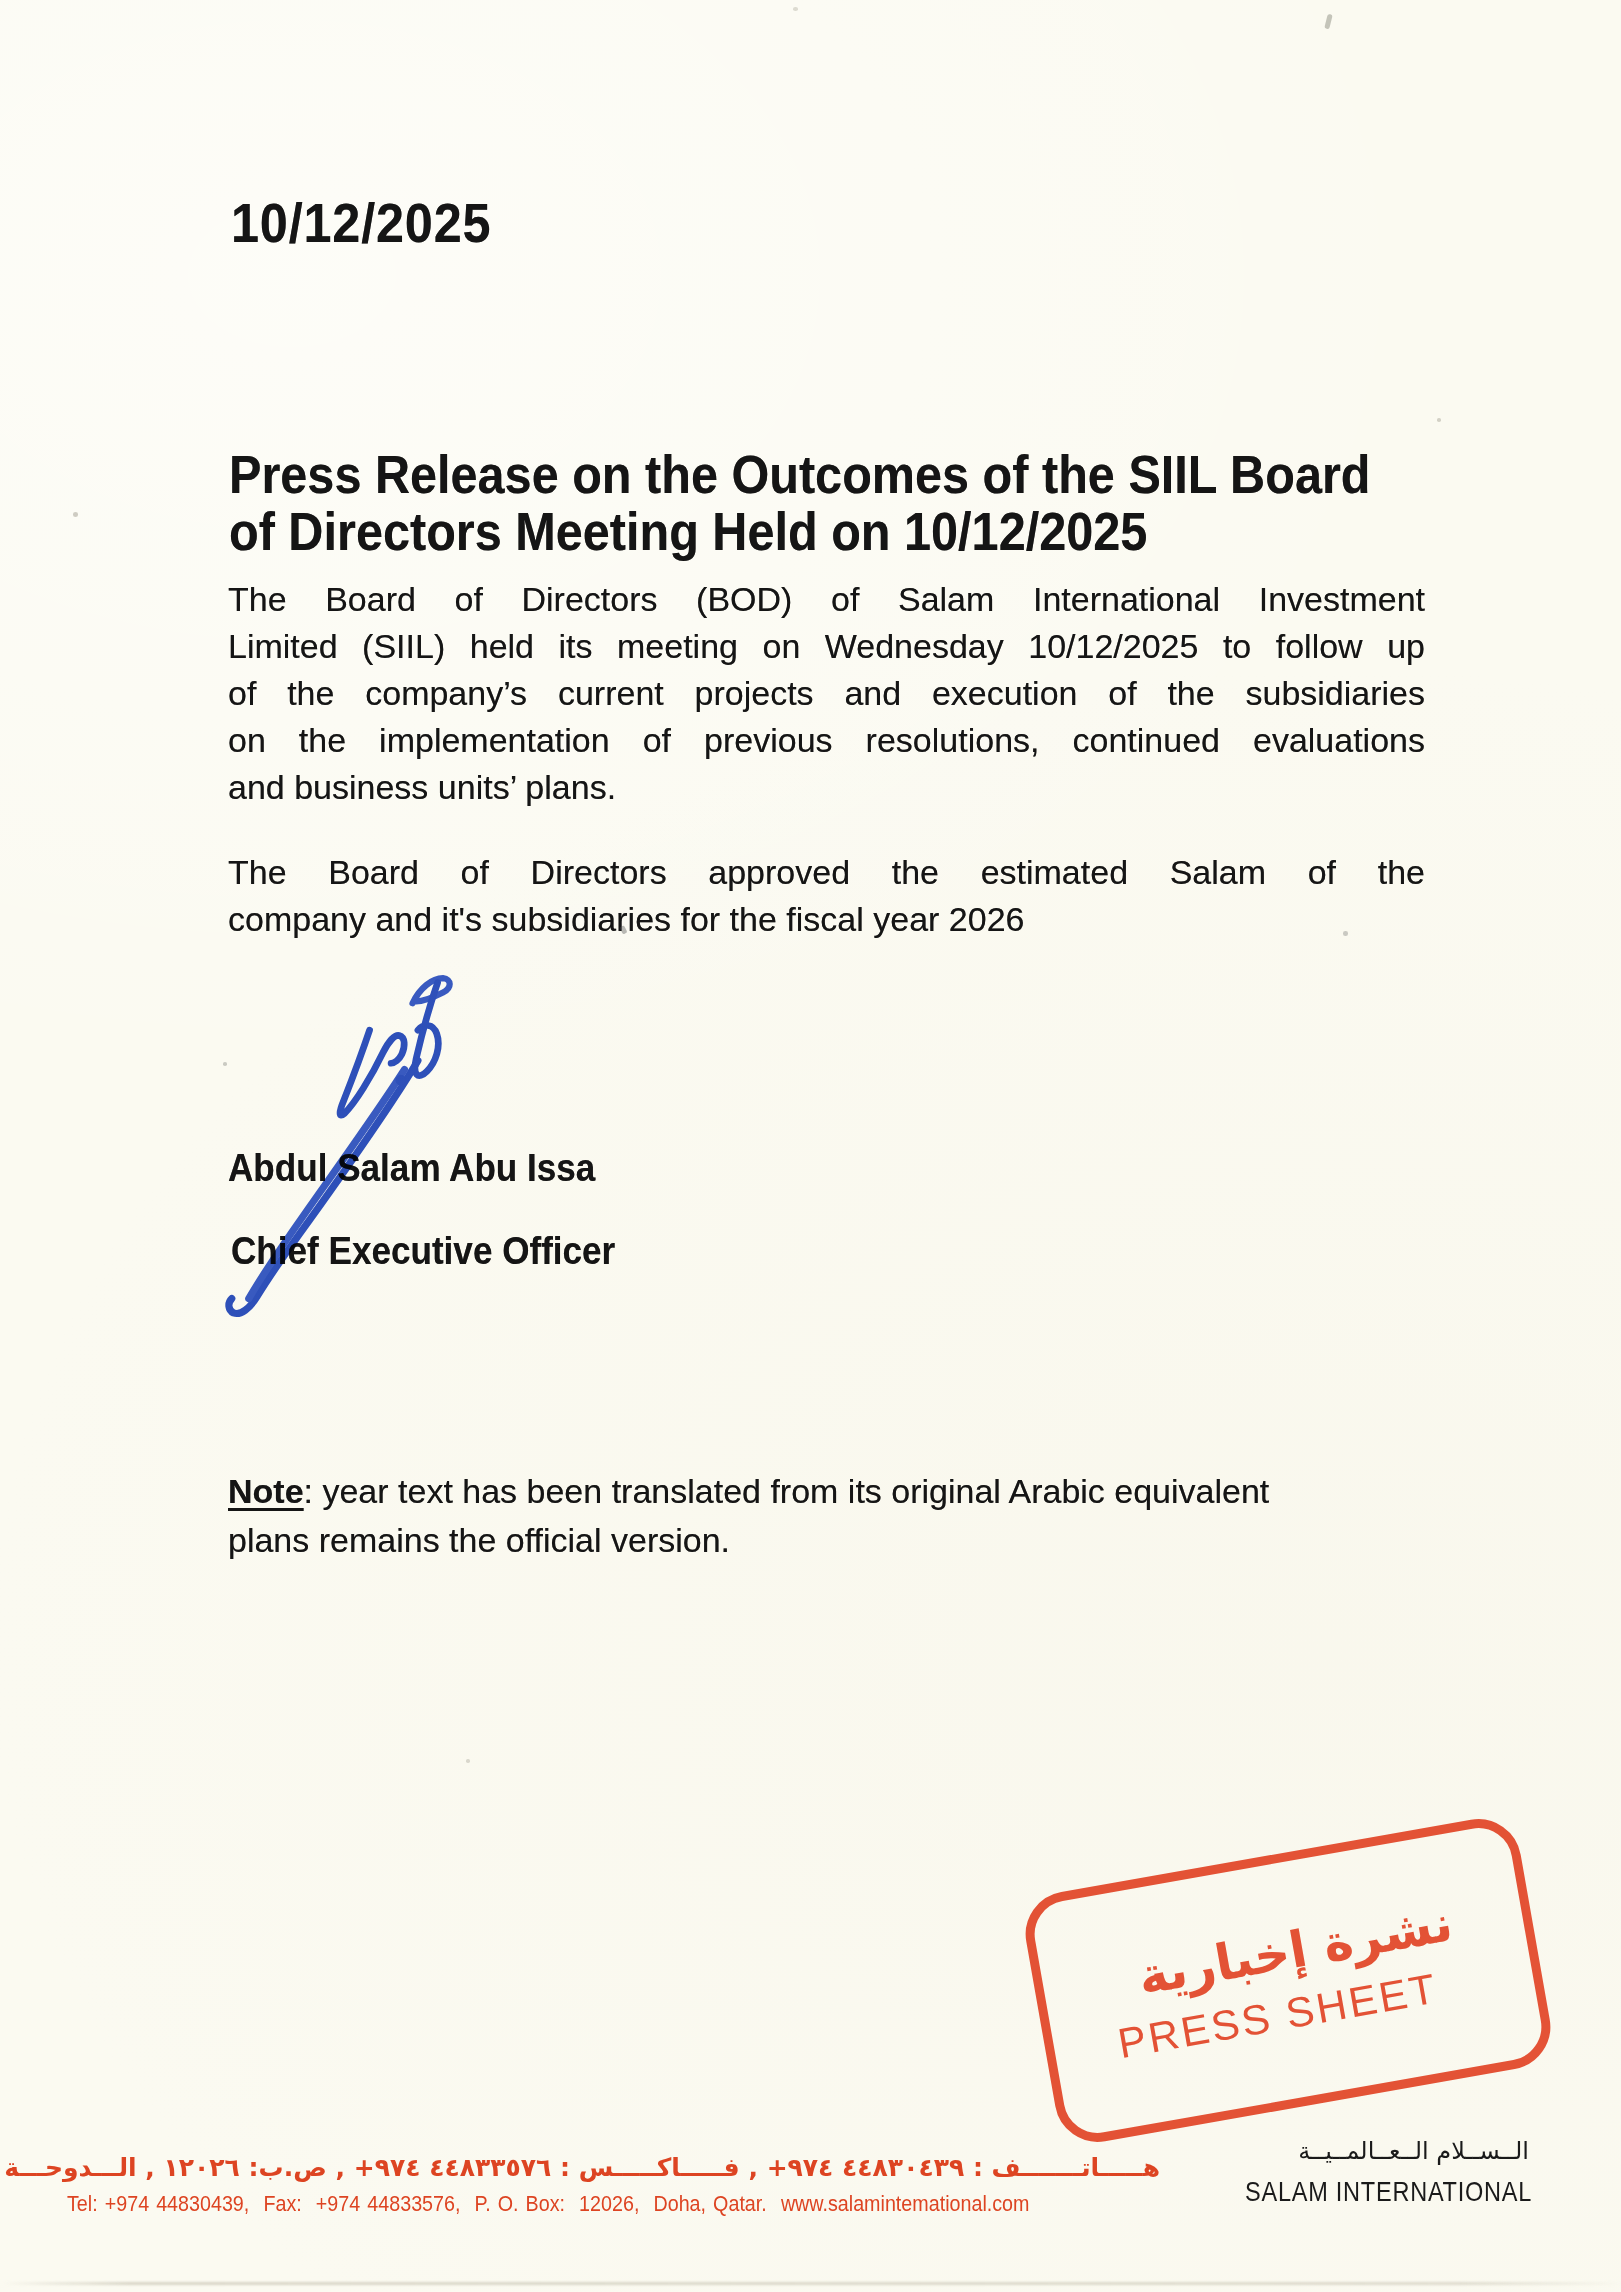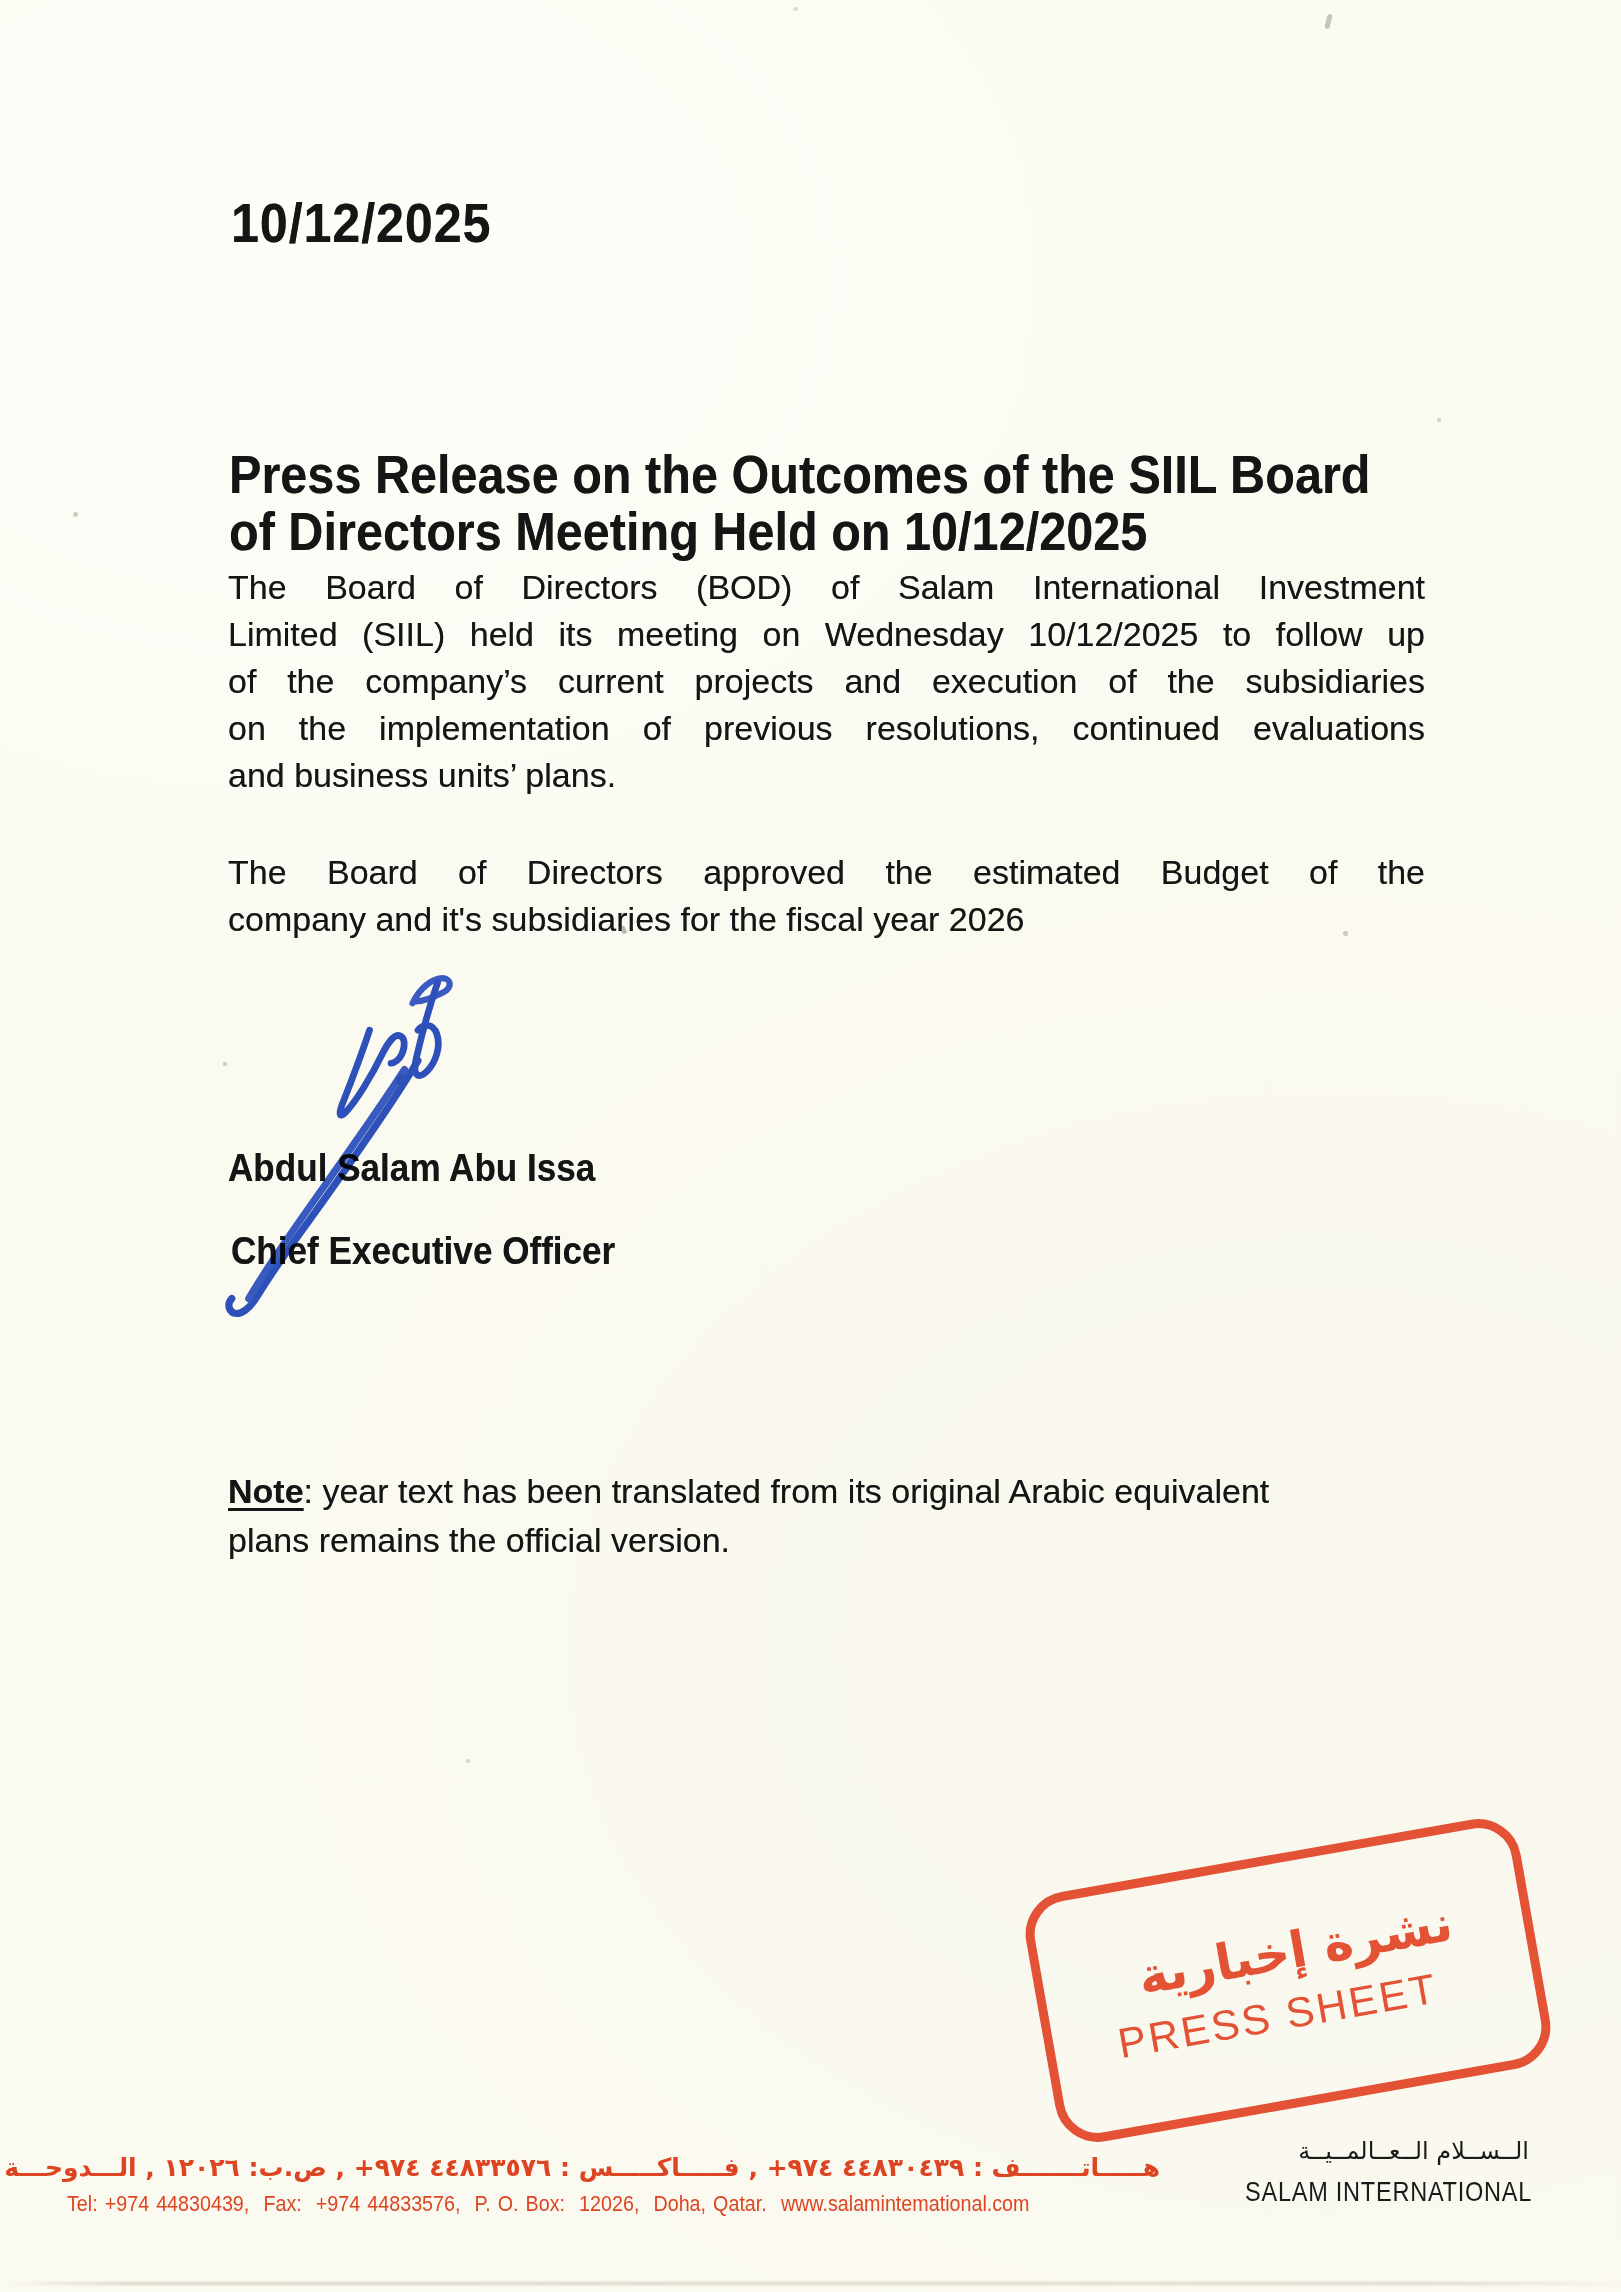--- a/index.html
+++ b/index.html
@@ -17,21 +17,21 @@
     position:absolute; left:231px; top:190px;
     font-size:56px; font-weight:bold; letter-spacing:0.9px;
     transform:scaleX(.9); transform-origin:left top; white-space:nowrap;
   }
   .title {
     position:absolute; left:229px; top:446px;
     font-size:54px; font-weight:bold; line-height:57px;
     transform:scaleX(.9); transform-origin:left top; white-space:nowrap;
   }
   .para { position:absolute; left:228px; width:1197px; font-size:34px; line-height:47px; }
-  .para-1 { top:564px; }
+  .para-1 { top:576px; }
   .para-2 { top:849px; }
   .jline { text-align:justify; text-align-last:justify; }
   .lline { text-align:left; }
 
   .sig-svg { position:absolute; left:202px; top:963px; width:260px; height:358px; mix-blend-mode:multiply; z-index:5; }
   .sig-svg path { fill:none; stroke-linecap:round; stroke-linejoin:round; }
   .sg1 { stroke:var(--signature-blue,#2e51c4); }
   .sg2 { stroke:#3a5ccb; }
 
   .sig-name  { position:absolute; left:228px; top:1146px; font-size:39px; font-weight:bold;
@@ -103,21 +103,21 @@
 
   <div class="para para-1 ink">
     <div class="jline">The Board of Directors (BOD) of Salam International Investment</div>
     <div class="jline">Limited (SIIL) held its meeting on Wednesday 10/12/2025 to follow up</div>
     <div class="jline">of the company’s current projects and execution of the subsidiaries</div>
     <div class="jline">on the implementation of previous resolutions, continued evaluations</div>
     <div class="lline">and business units’ plans.</div>
   </div>
 
   <div class="para para-2 ink">
-    <div class="jline">The Board of Directors approved the estimated Budget of the</div>
+    <div class="jline">The Board of Directors approved the estimated Salam of the</div>
     <div class="lline">company and it's subsidiaries for the fiscal year 2026</div>
   </div>
 
   <svg class="sig-svg" viewBox="0 0 290 400" xmlns="http://www.w3.org/2000/svg">
     <path class="sg1" stroke-width="7.5" d="M187,75 C179,99 167,131 158,154 C153,166 152,174 159,168 C171,156 189,127 202,100 C208,88 215,80 220,81 C227,83 227,93 223,102 C220,108 215,112 211,112"></path>
     <path class="sg2" stroke-width="7" d="M235,45 C243,28 257,17 269,17 C279,18 279,28 269,33 C259,38 247,43 239,43"></path>
     <path class="sg1" stroke-width="7.5" d="M263,22 C253,51 245,81 239,107 C235,125 241,131 251,121 C261,111 267,93 262,79 C258,68 248,67 241,75"></path>
     <path class="sg1" stroke-width="8" d="M241,109 C212,158 163,227 120,287 C96,320 74,352 61,373 C53,386 43,394 35,391 C29,388 28,380 33,375"></path>
     <path class="sg2" stroke-width="8" d="M226,119 C198,163 152,227 114,281 C90,315 66,351 52,375"></path>
     <circle class="sg1" cx="222" cy="131" r="5.5" fill="#2e51c4" stroke="none"></circle>

